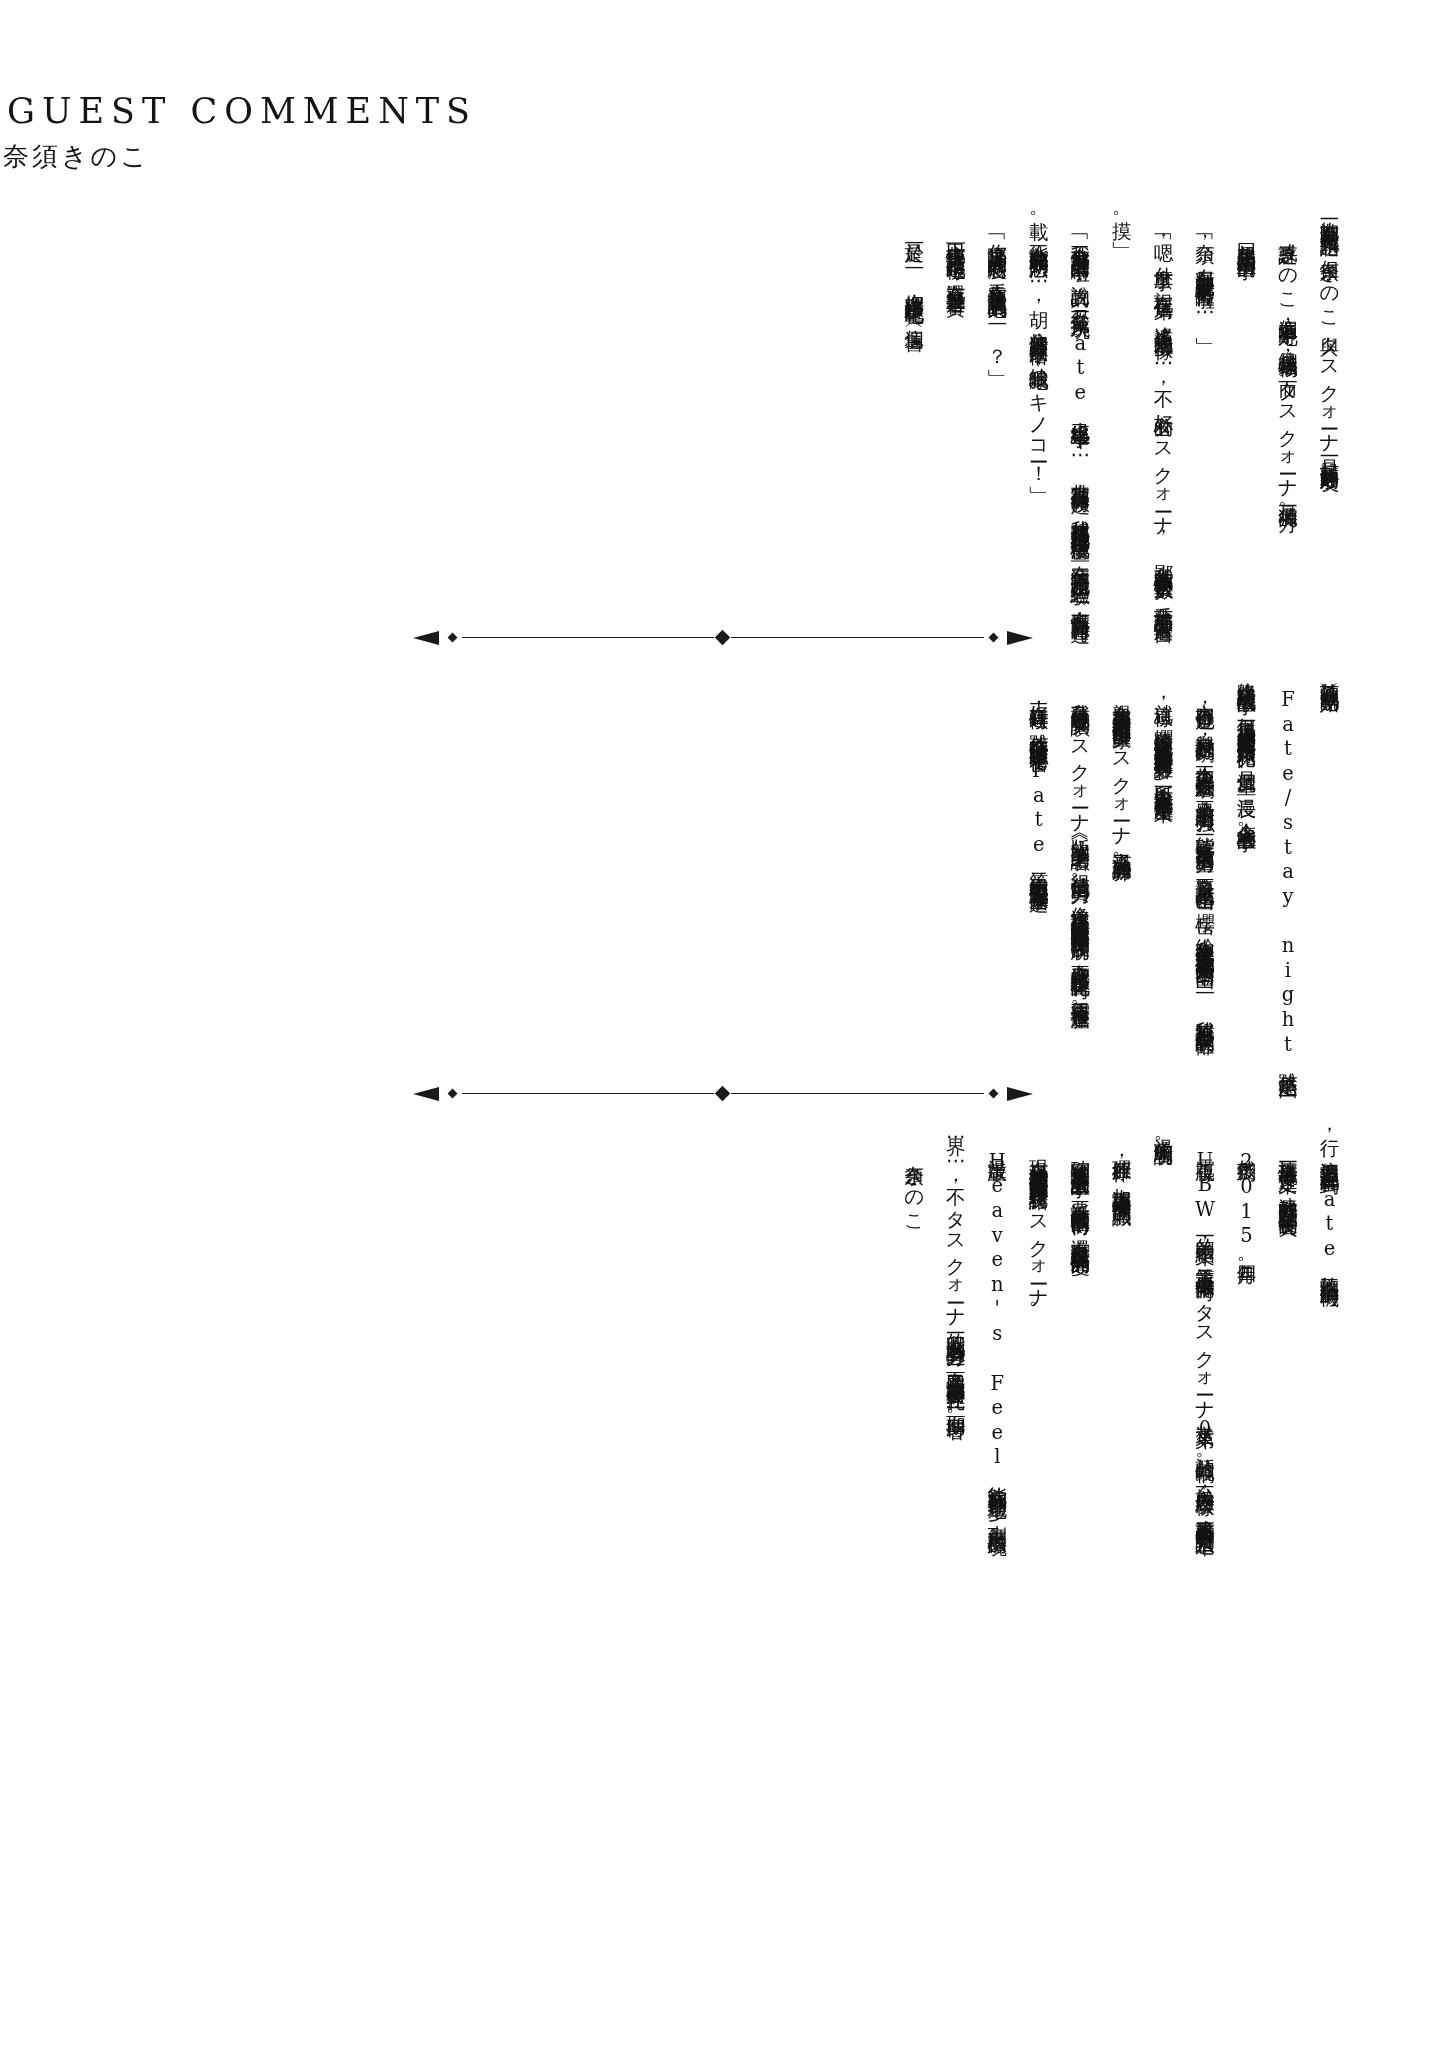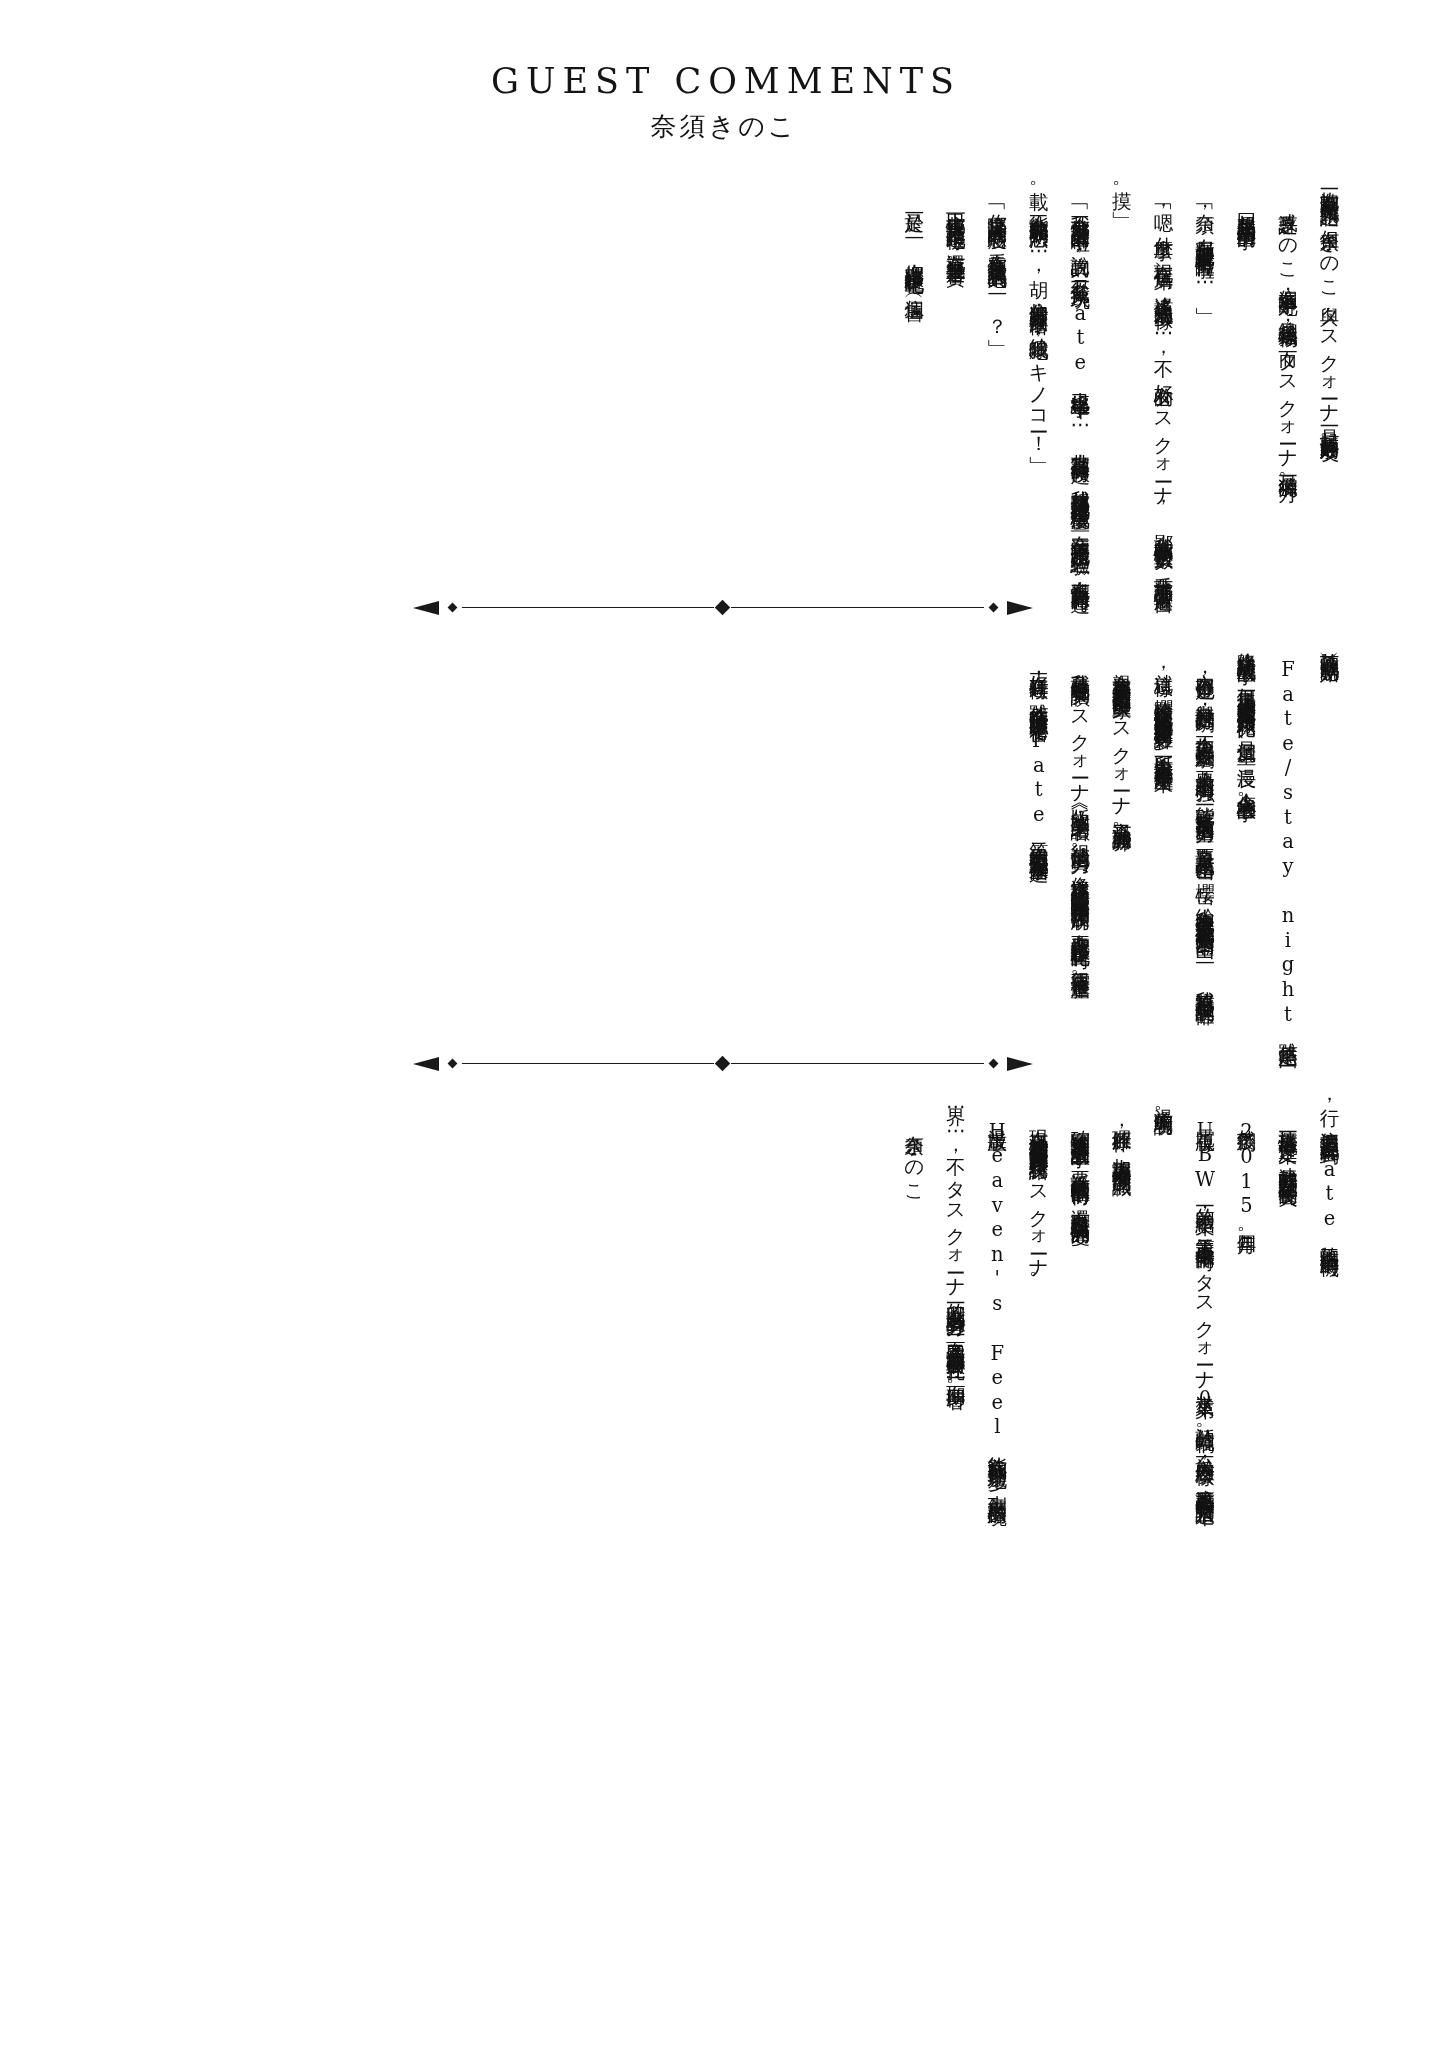--- a/index.html
+++ b/index.html
@@ -20,22 +20,21 @@
     width: 1445px;
     height: 2048px;
     box-sizing: border-box;
     padding: 0;
     position: relative;
     background: #fff;
   }
 
   
   .header {
-    text-align: center;
-    padding-top: 62px;
+    padding-top: 92px;
   }
   .page-title {
     font-family: "DejaVu Serif", "Liberation Serif", serif;
     font-size: 35px;
     letter-spacing: 7px;
     font-weight: 400;
     color: #141414;
     margin: 0;
     line-height: 1.1;
     text-indent: 7px;

